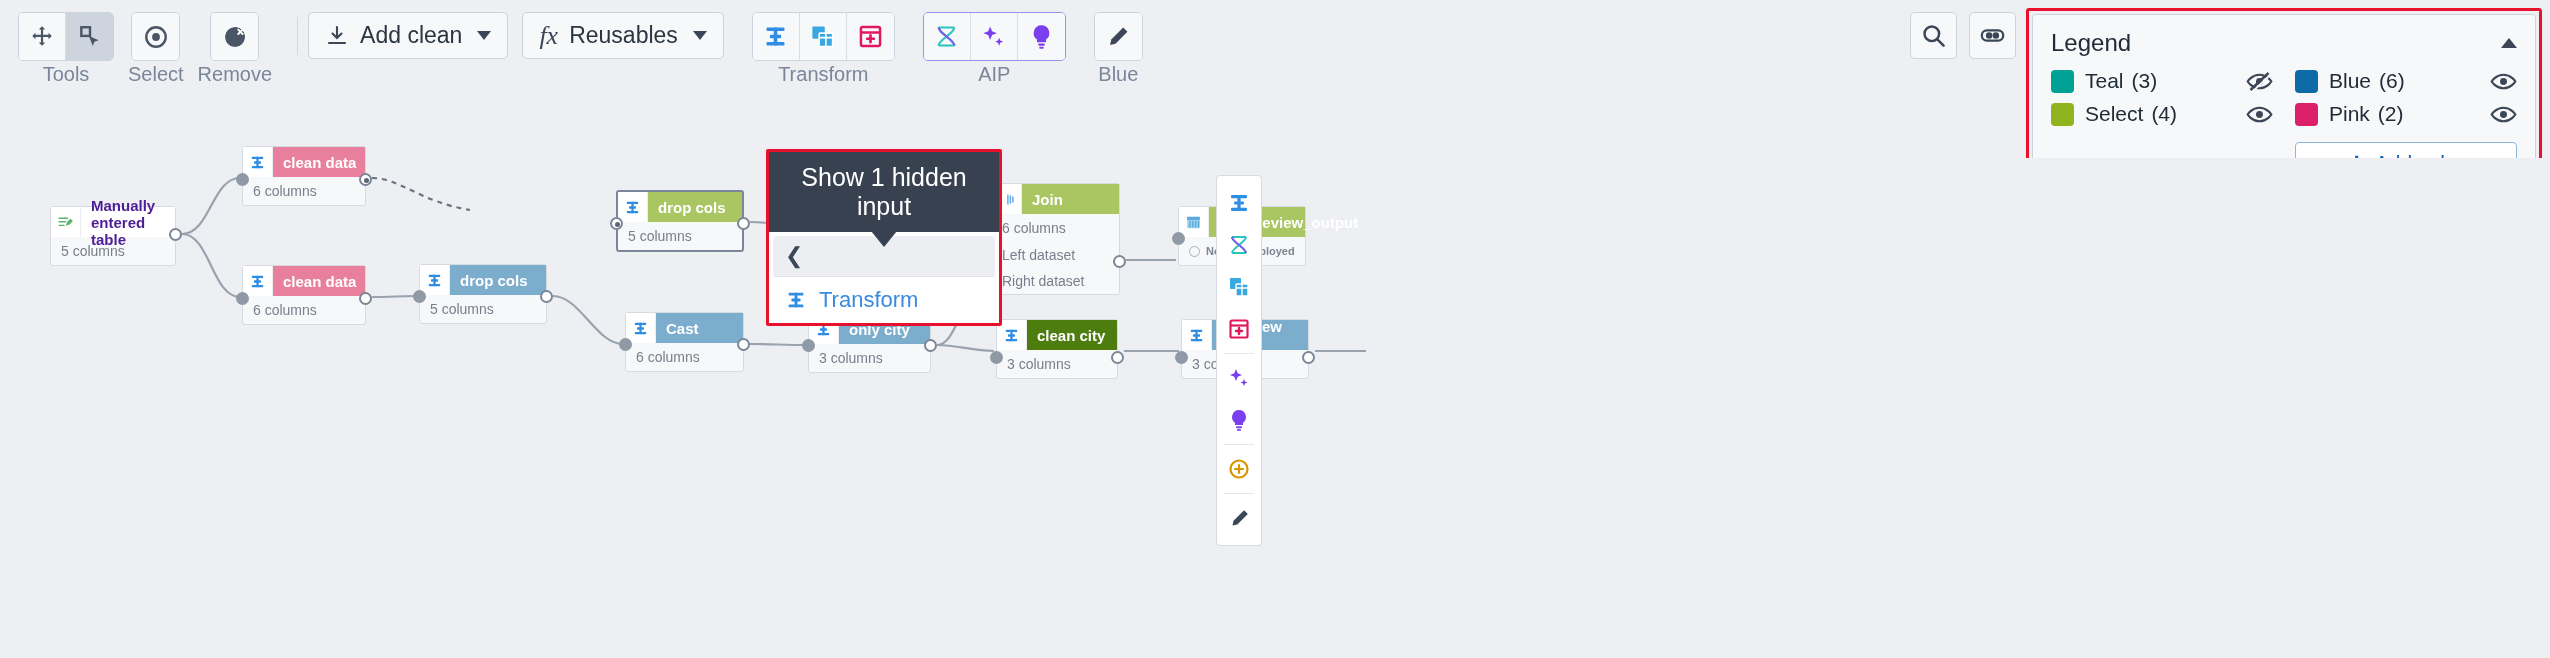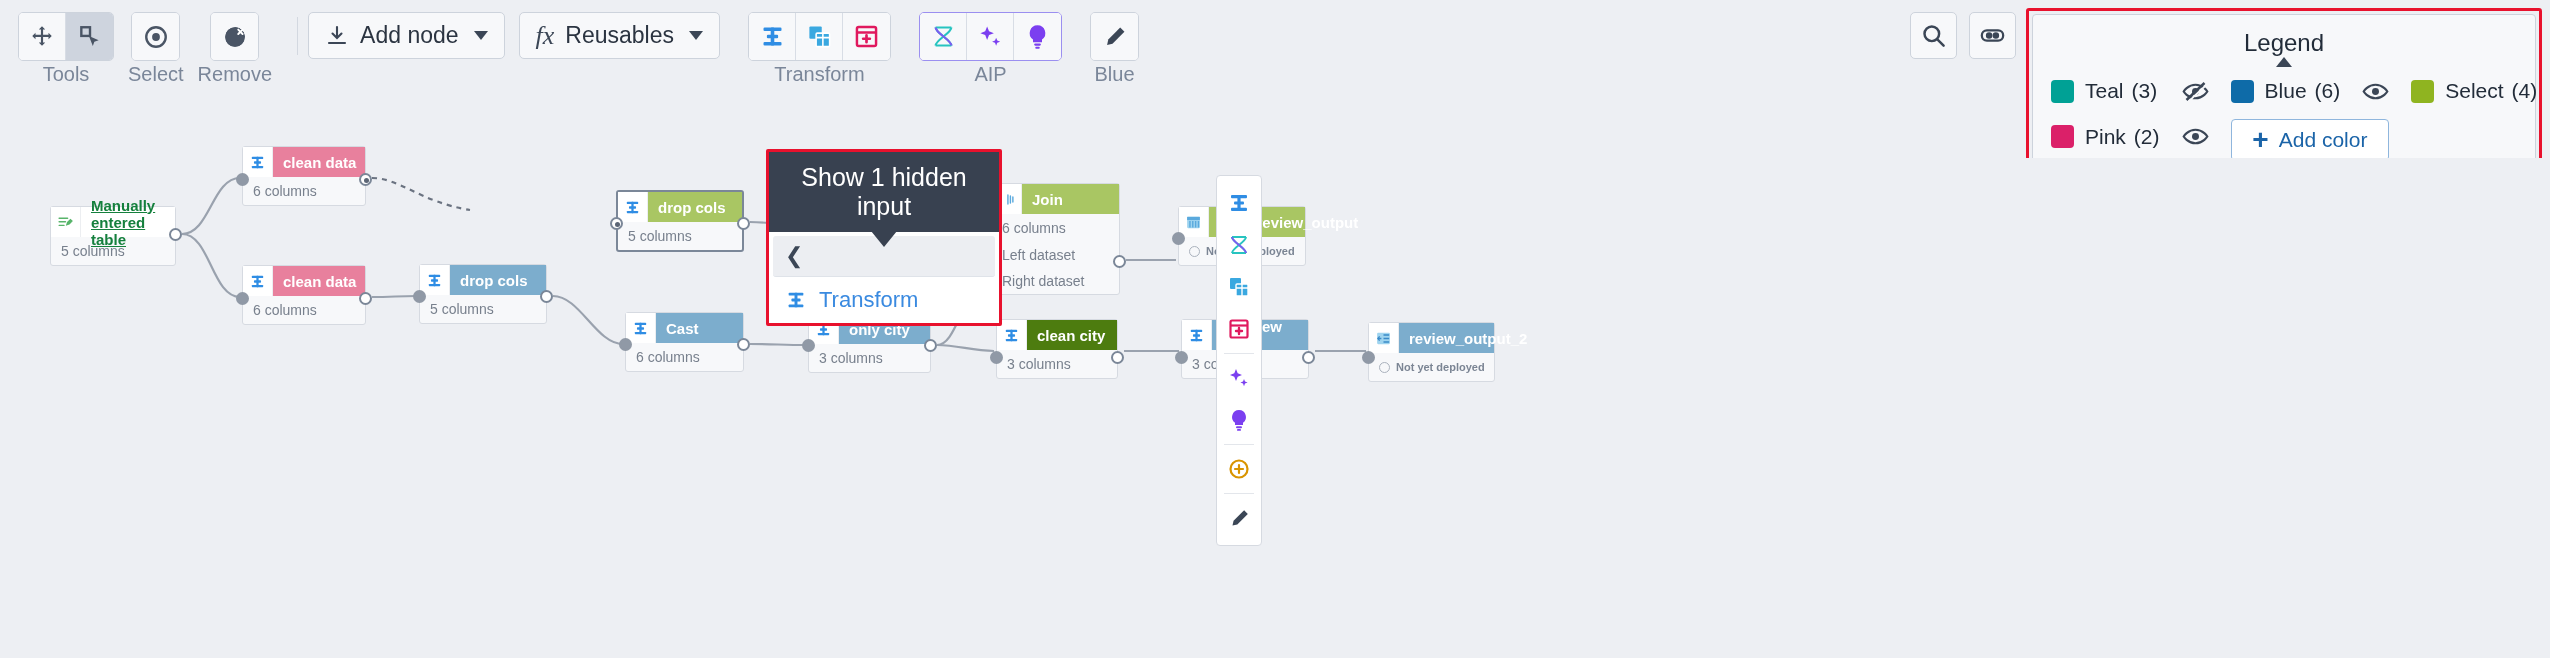--- a/index.html
+++ b/index.html
@@ -54,24 +54,24 @@
   .legend-wrap {
     position: absolute; top: 8px; right: 8px;
     width: 516px;
     border: 3px solid #e8112d; border-radius: 3px;
     padding: 3px;
   }
   .legend {
     background: #f7f8fa; border: 1px solid #cdd3dc; border-radius: 4px;
     padding: 14px 18px 16px 18px;
   }
-  .legend-head { display: flex; align-items: center; justify-content: space-between; margin-bottom: 12px; flex-direction: column; }
+  .legend-head { display: flex; align-items: center; justify-content: space-between; margin-bottom: 12px; }
   .legend-title { font-size: 24px; color: #222c39; }
   .caret-u { width: 0; height: 0; border-left: 8px solid transparent; border-right: 8px solid transparent; border-bottom: 10px solid #3b4656; cursor: pointer; }
-  .legend-grid { display: grid; grid-template-columns: 1fr 1fr 1fr; column-gap: 22px; row-gap: 9px; }
+  .legend-grid { display: grid; grid-template-columns: 1fr 1fr; column-gap: 22px; row-gap: 9px; }
   .leg-item { display: flex; align-items: center; gap: 11px; cursor: pointer; }
   .swatch { width: 23px; height: 23px; border-radius: 4px; flex: 0 0 auto; }
   .leg-name { font-size: 21px; color: #222c39; }
   .leg-count { font-size: 21px; color: #222c39; margin-left: -3px; }
   .leg-spacer { flex: 1; }
   .eye { cursor: pointer; display: flex; align-items: center; }
   .addcolor {
     grid-column: 2; margin-top: 7px;
     height: 42px; display: flex; align-items: center; justify-content: center; gap: 10px;
     background: #fff; border: 1px solid #8fb6dd; border-radius: 4px; cursor: pointer;
@@ -94,21 +94,21 @@
 
   .node { position: absolute; background: #f7f8fa; border: 1px solid #d6dae1; border-radius: 3px; }
   .node.sel { border: 2px solid #7b8798; }
   .node-head { display: flex; align-items: stretch; height: 30px; }
   .node-ico {
     width: 30px; flex: 0 0 30px; background: #fff;
     display: flex; align-items: center; justify-content: center;
     border-right: 1px solid #eceef1;
   }
   .node-title { flex: 1; display: flex; align-items: center; padding-left: 10px; font-size: 15px; font-weight: bold; color: #fff; }
-  .node-title.dark { color: #15803d; background: #fff; font-weight: bold; text-decoration: underline; }
+  .node-title.dark { color: #4c1d95; background: #fff; font-weight: bold; }
   .node-body { height: 28px; display: flex; align-items: center; padding-left: 10px; font-size: 14px; color: #78808d; }
   .node-body.small { font-size: 11px; color: #7b8594; font-weight: bold; gap: 6px; }
   .dot-empty { width: 11px; height: 11px; border: 1.5px solid #aab2bd; border-radius: 50%; display: inline-block; flex: 0 0 auto; }
 
   .port { position: absolute; border-radius: 50%; }
   .port-out { width: 13px; height: 13px; background: #fff; border: 2px solid #7b8798; }
   .port-in { width: 13px; height: 13px; background: #9099a6; border: 2px solid #9099a6; }
   .port-ring { width: 13px; height: 13px; background: #fff; border: 2px solid #7b8798; }
   .port-ring::after { content:""; position:absolute; top:3px; left:3px; width:5px; height:5px; background:#5c6676; border-radius:50%; }
 
@@ -199,21 +199,21 @@
 
       <div class="tb-gap">
           <i></i>
         </div>
 
       <div class="tb-group">
         <div class="tb-wide">
           <svg width="24" height="24" viewBox="0 0 24 24" stroke="#3b4656" stroke-width="2.1" fill="none" stroke-linecap="round">
             <path d="M12 3v10M7.5 9.5L12 14l4.5-4.5M4 19h16"></path>
           </svg>
-          <span class="lbl">Add node</span>
+          <span class="lbl">Add clean</span>
           <span class="caret-d"></span>
         </div>
       </div>
 
       <div class="tb-group">
         <div class="tb-wide">
           <span class="fx">fx</span>
           <span class="lbl">Reusables</span>
           <span class="caret-d"></span>
         </div>
@@ -605,37 +605,20 @@
               <rect x="4" y="16.8" width="16" height="3.2" rx="1" fill="#2f8de4"></rect>
             </svg>
         </div>
         <div class="node-title">add new cols</div>
       </div>
       <div class="node-body">3 columns</div>
       <div class="port port-in" style="left:-7px; top:31px;"></div>
       <div class="port port-out" style="right:-7px; top:31px;"></div>
     </div>
 
-    <div class="node" style="left:1368px; top:164px; width:127px;">
-      <div class="node-head" style="background:#7cadcd;">
-        <div class="node-ico">
-          <svg width="17" height="17" viewBox="0 0 24 24">
-            <rect x="3" y="4" width="18" height="16" rx="1.5" fill="#9fd4ef"></rect>
-            <path d="M12 7h8M12 12h8M12 17h8" stroke="#3a8ac8" stroke-width="2"></path>
-            <path d="M4 12h5M6.5 9l-2.5 3 2.5 3" stroke="#3a8ac8" stroke-width="1.8" fill="none"></path>
-          </svg>
-        </div>
-        <div class="node-title">review_output_2</div>
-      </div>
-      <div class="node-body small">
-        <span class="dot-empty"></span>
-        <span>Not yet deployed</span>
-      </div>
-      <div class="port port-in" style="left:-7px; top:28px;"></div>
-    </div>
 
     <div class="vpal" style="left:1216px; top:17px;">
       <div class="vpal-btn">
         <svg width="24" height="24" viewBox="0 0 24 24">
             <rect x="4" y="4" width="16" height="3.2" rx="1" fill="#2f8de4"></rect>
             <rect x="7" y="10.4" width="10" height="3.2" rx="1" fill="#2f8de4"></rect>
             <rect x="10.4" y="4" width="3.2" height="16" rx="1" fill="#2f8de4"></rect>
             <rect x="4" y="16.8" width="16" height="3.2" rx="1" fill="#2f8de4"></rect>
           </svg>
       </div>

